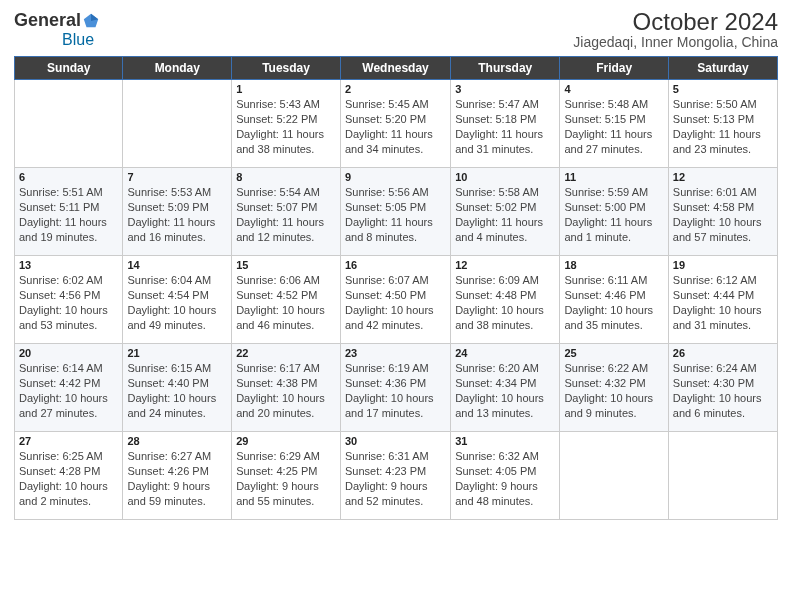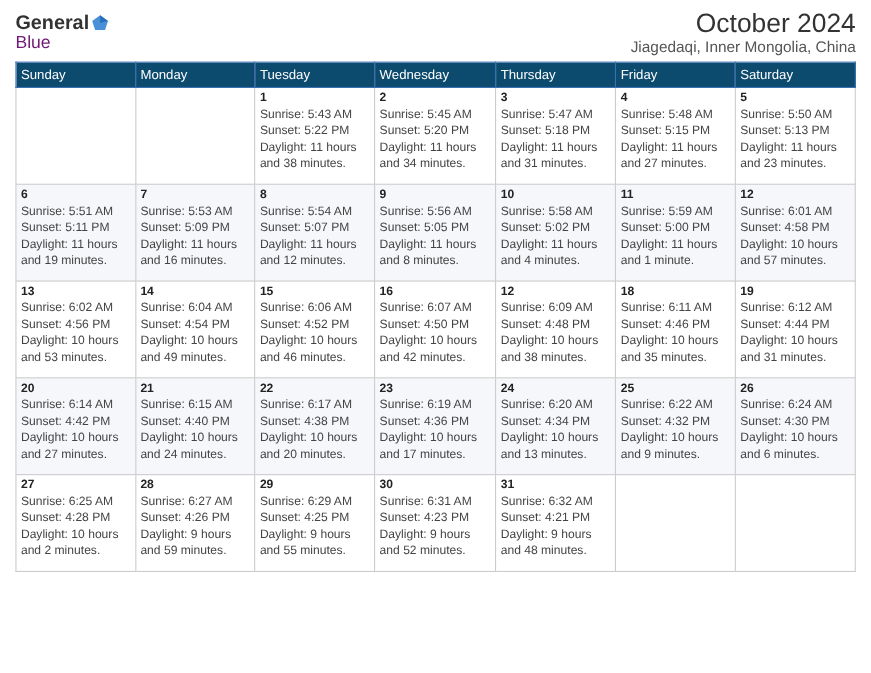--- a/index.html
+++ b/index.html
@@ -32,21 +32,22 @@
     .logo-text {
       display: flex;
       align-items: center;
       font-size: 18px;
       font-weight: bold;
     }
     .logo-general {
       color: #333;
     }
     .logo-blue {
-      color: #701a75;
+      color: #0369a1;
+      margin-left: 48px;
     }
     .logo-icon {
       width: 18px;
       height: 18px;
       margin-left: 1px;
     }
     .title-block {
       text-align: right;
     }
     .title-month {
@@ -58,26 +59,26 @@
     .title-location {
       font-size: 14px;
       color: #555;
     }
     .calendar {
       width: 100%;
       border-collapse: collapse;
       flex: 1;
     }
     .calendar th {
-      background: #0c4a6e;
+      background: #404040;
       color: #fff;
       font-size: 12px;
-      font-weight: normal;
+      font-weight: bold;
       padding: 4px 4px;
-      text-align: left;
+      text-align: center;
       border: 1px solid #3a6fb0;
     }
     .calendar td {
       border: 1px solid #ccc;
       vertical-align: top;
       padding: 3px 4px;
       width: 113px;
       background: #fff;
       font-size: 9.5px;
       color: #333;
@@ -355,21 +356,21 @@
           <td>
             <span class="day-number">30</span>
             <div class="day-info" style="white-space: pre-line;">Sunrise: 6:31 AM
 Sunset: 4:23 PM
 Daylight: 9 hours
 and 52 minutes.</div>
           </td>
           <td>
             <span class="day-number">31</span>
             <div class="day-info" style="white-space: pre-line;">Sunrise: 6:32 AM
-Sunset: 4:21 PM
+Sunset: 4:05 PM
 Daylight: 9 hours
 and 48 minutes.</div>
           </td>
           <td class="empty-cell"></td>
           <td class="empty-cell"></td>
         </tr>
       </tbody>
   </table>
 </div>
 

